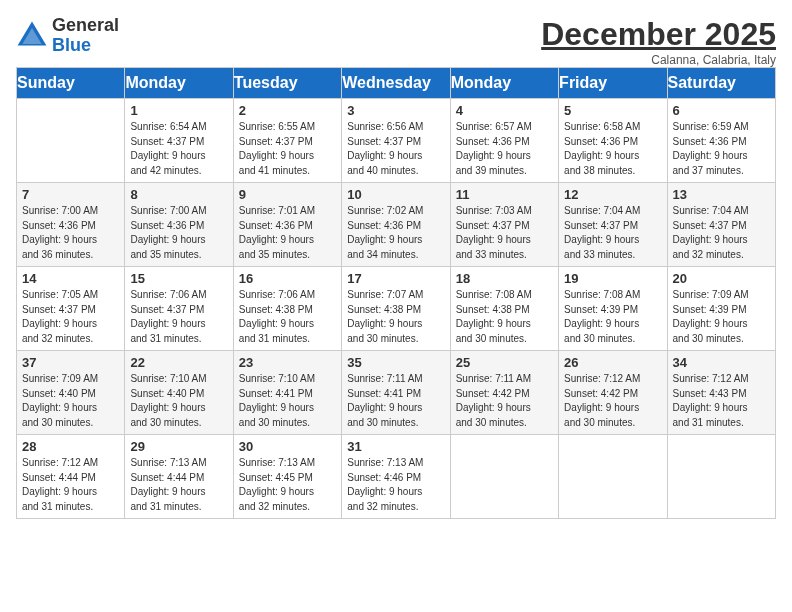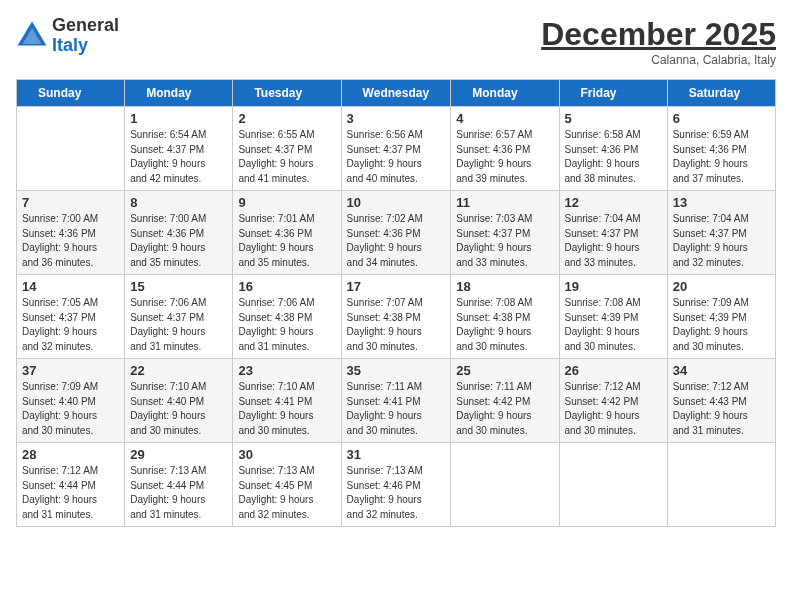--- a/index.html
+++ b/index.html
@@ -7,21 +7,20 @@
       font-family: Arial, sans-serif;
       background: #fff;
       width: 792px;
       min-height: 612px;
       padding: 16px;
     }
     .header {
       display: flex;
       justify-content: space-between;
       align-items: flex-start;
-      margin-bottom: 12px;
     }
     .logo {
       display: flex;
       align-items: center;
     }
     .logo-text {
       display: flex;
       flex-direction: column;
       line-height: 1.1;
     }
@@ -54,23 +53,23 @@
       color: #555;
     }
     .calendar {
       width: 100%;
       border-collapse: collapse;
       border: 1px solid #ccc;
     }
     .calendar th {
       background-color: #1a6fc4;
       color: #fff;
-      font-size: 12px;
-      font-weight: bold;
-      padding: 6px 21px;
+      font-size: 16px;
+      font-weight: bold;
+      padding: 6px 0;
       text-align: left;
       border: 1px solid #ccc;
     }
     .calendar td {
       vertical-align: top;
       border: 1px solid #ccc;
       padding: 4px 5px;
       width: 108px;
       min-height: 80px;
       font-size: 10px;
@@ -99,21 +98,21 @@
 <body>
 
 <div class="header">
   <div class="logo">
     <svg class="logo-icon" viewBox="0 0 40 40">
       <polygon points="20,2 38,32 2,32" fill="#1a6fc4"></polygon>
       <polygon points="20,10 32,30 8,30" fill="#fff" opacity="0.3"></polygon>
     </svg>
     <div class="logo-text">
       <span class="logo-general">General</span>
-      <span class="logo-blue">Italy</span>
+      <span class="logo-blue">Blue</span>
     </div>
   </div>
   <div class="title-area">
     <div class="month-title">December 2025</div>
     <div class="location">Calanna, Calabria, Italy</div>
   </div>
 </div>
 
 <table class="calendar">
   <thead>

